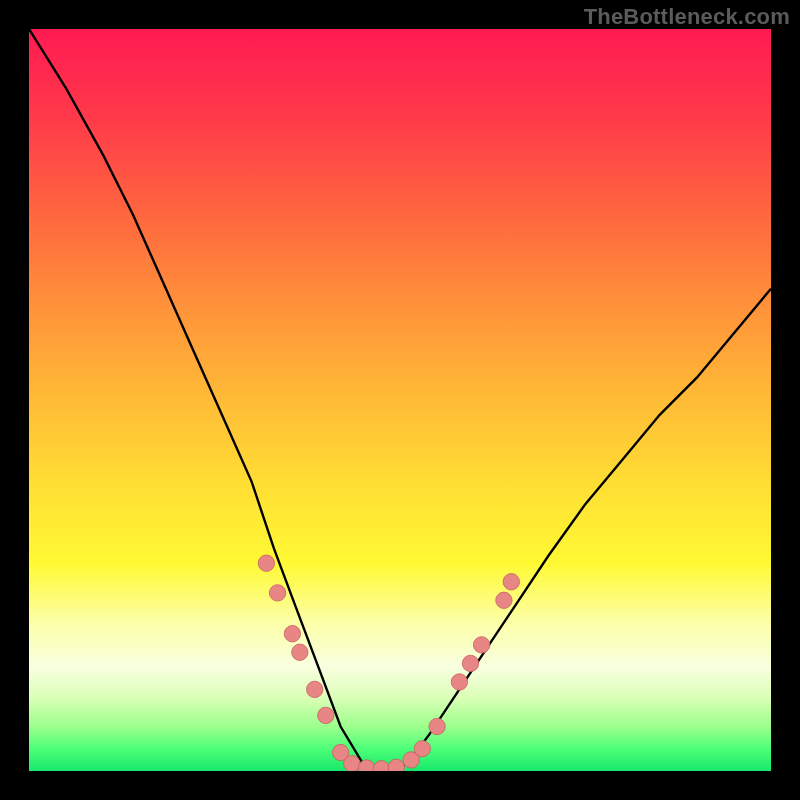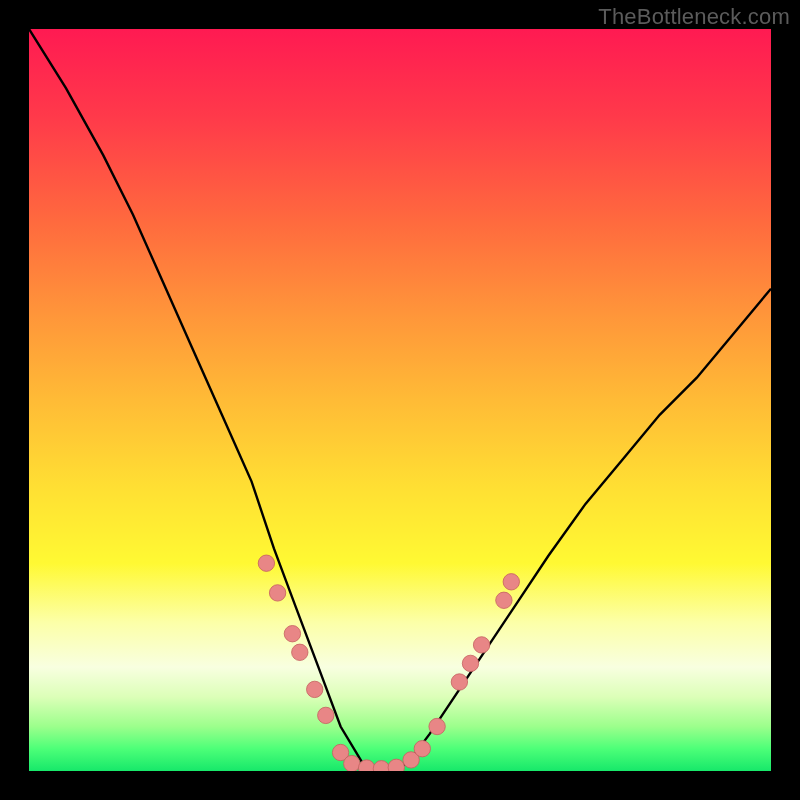--- a/index.html
+++ b/index.html
@@ -44,21 +44,21 @@
     inset: 0;
     width: 742px;
     height: 742px;
   }
   .watermark {
     position: absolute;
     top: 4px;
     right: 10px;
     color: #5b5b5b;
     font-size: 22px;
-    font-weight: 400;
+    font-weight: 700;
     letter-spacing: 0.2px;
   }
 </style>
 </head>
 <body>
 
 <div class="frame">
   <div class="gradient"></div>
   <svg class="curve" viewBox="0 0 742 742">
     <path id="curve-path" fill="none" stroke-width="2.4" d="M0.0 0.0 L37.1 59.4 L74.2 126.1 L103.9 185.5 L133.6 252.3 L163.2 319.1 L192.9 385.8 L222.6 452.6 L244.9 519.4 L267.1 578.8 L289.4 638.1 L311.6 697.5 L333.9 734.6 L356.2 742.0 L378.4 734.6 L400.7 704.9 L430.4 660.4 L460.0 615.9 L489.7 571.3 L519.4 526.8 L556.5 474.9 L593.6 430.4 L630.7 385.8 L667.8 348.7 L704.9 304.2 L742.0 259.7" stroke="#000000"></path>

